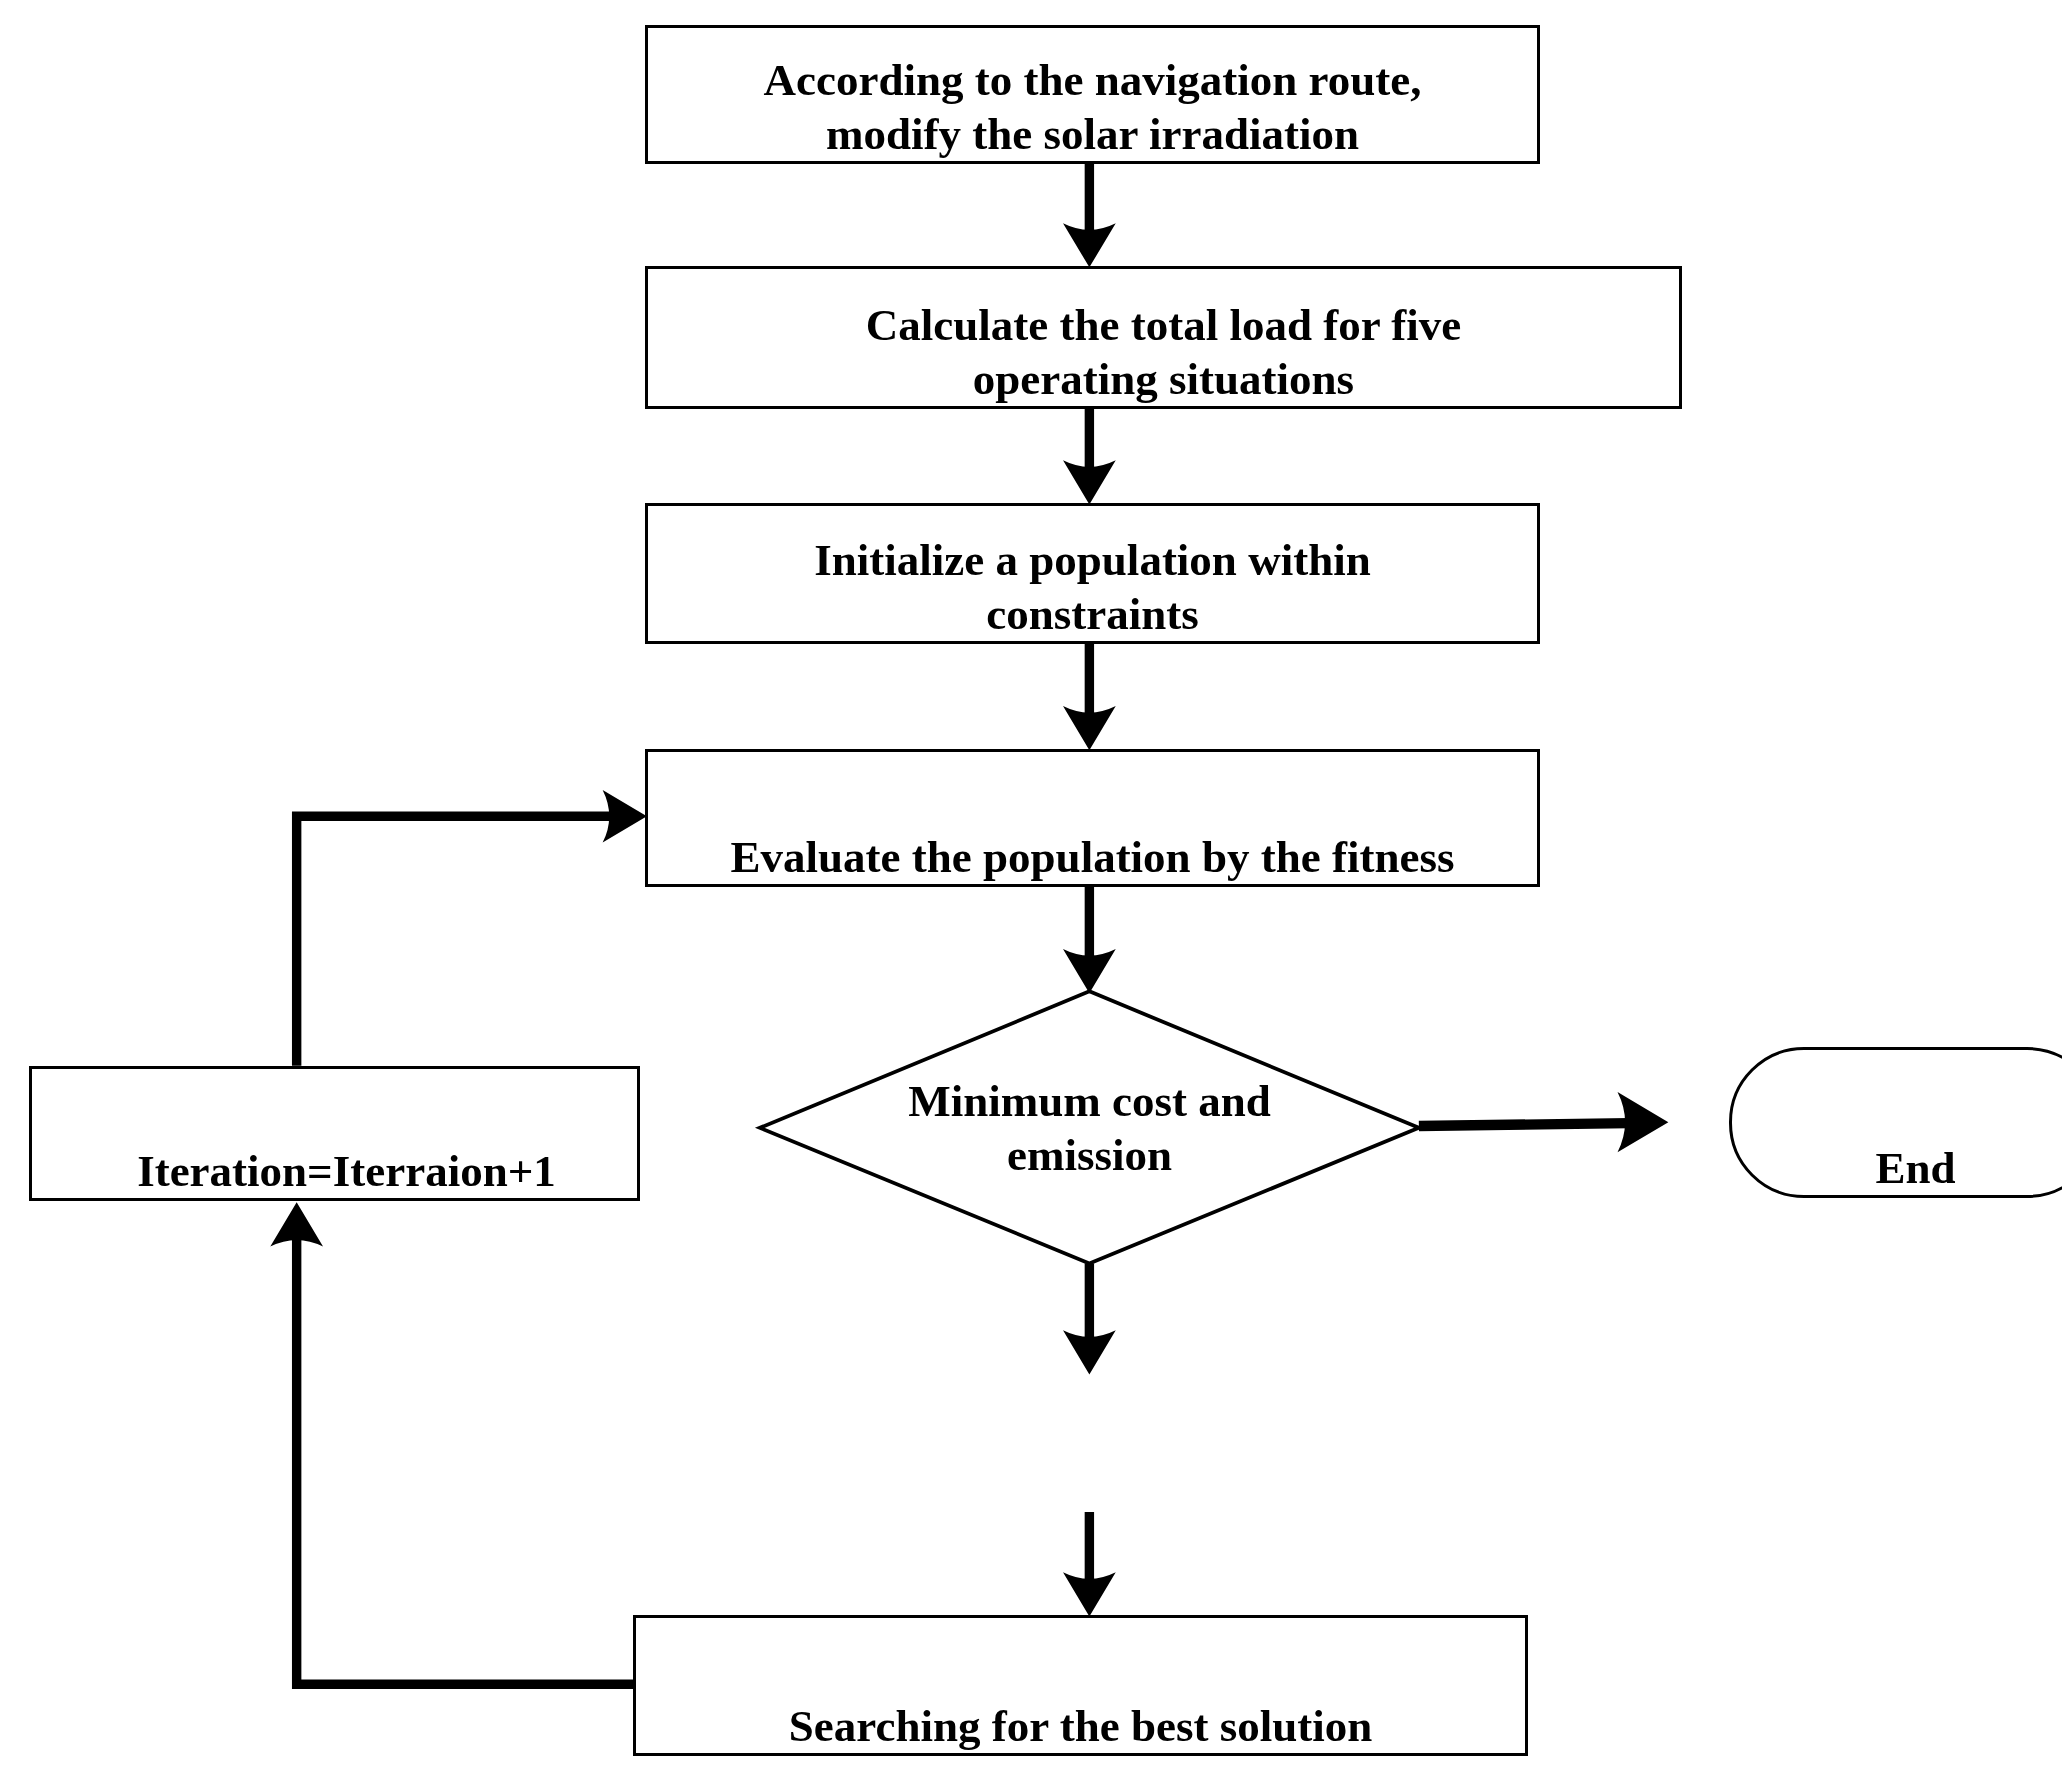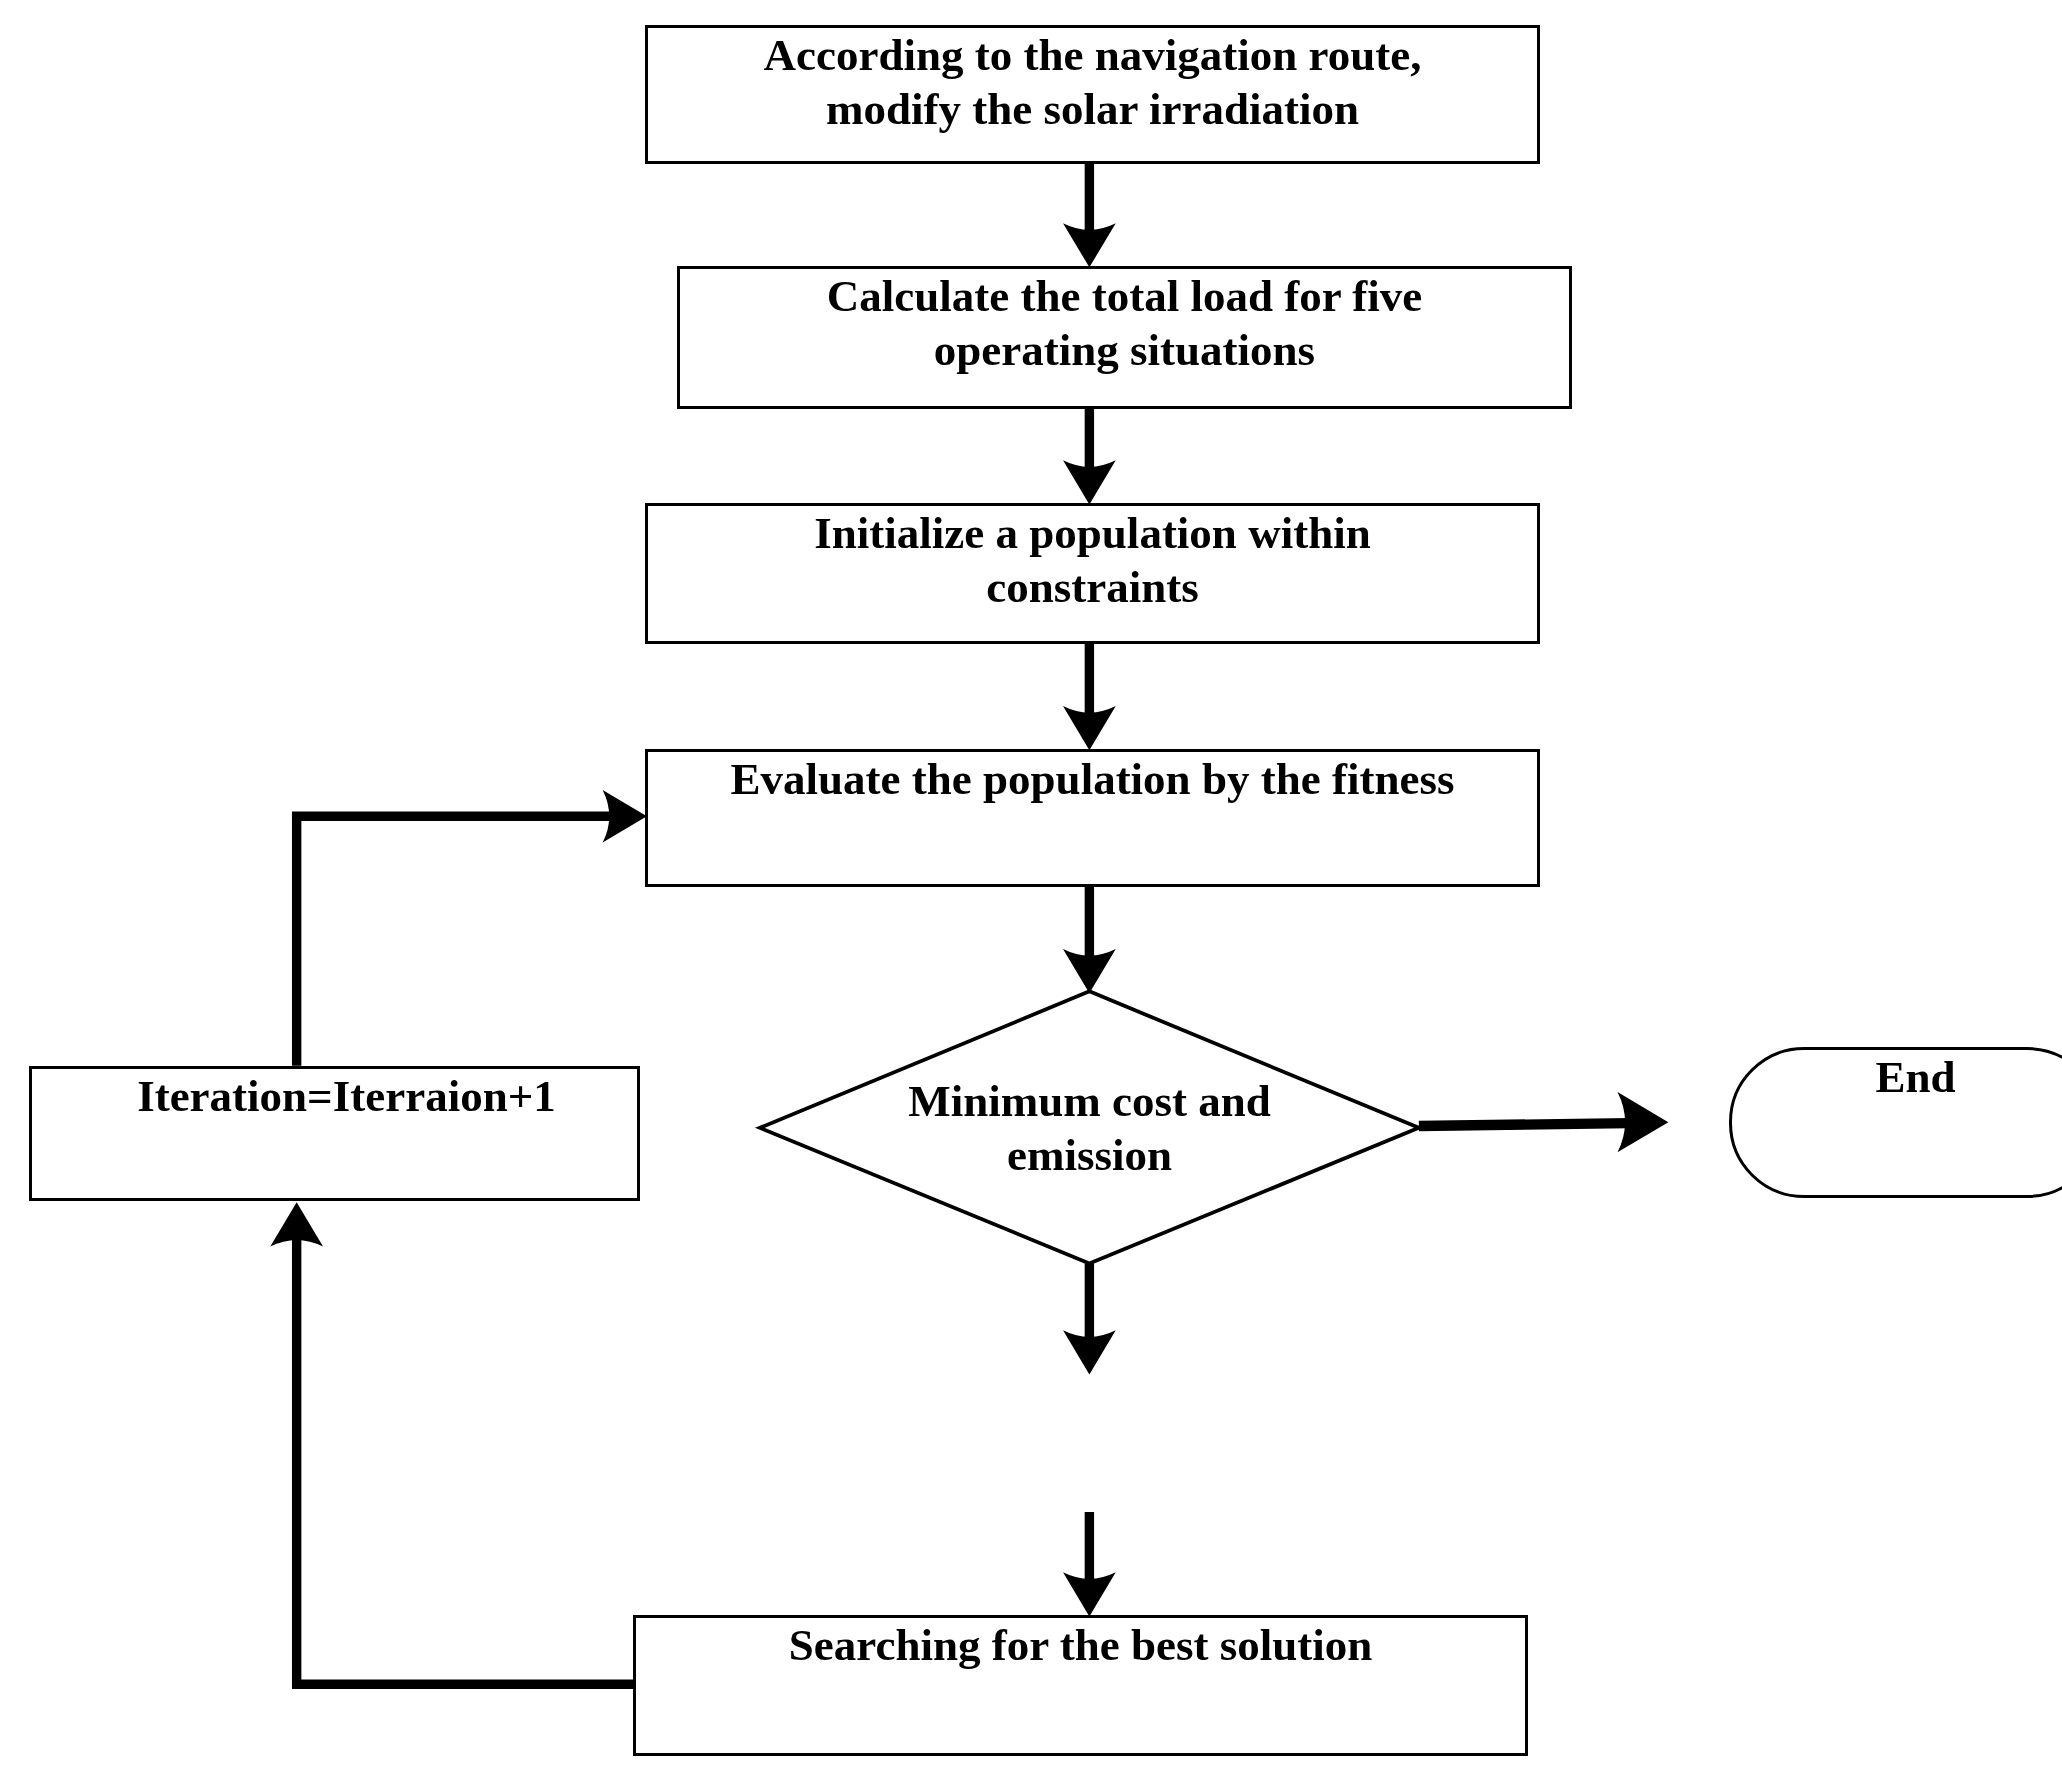--- a/index.html
+++ b/index.html
@@ -15,21 +15,21 @@
     position: absolute;
     left: 0; top: 0;
     z-index: 1;
   }
   .node {
     position: absolute;
     box-sizing: border-box;
     background: #ffffff;
     border: 3.8px solid #000000;
     display: flex;
-    align-items: flex-start;
+    align-items: flex-end;
     justify-content: center;
     text-align: center;
     z-index: 2;
   }
   .node-label {
     font-weight: bold;
     font-size: 45px;
     line-height: 1.2;
     color: #000000;
     white-space: pre-line;
@@ -100,21 +100,21 @@
       <polyline points="315,1132 315,867 653,867" fill="none" stroke="#000000" stroke-width="10"></polyline>
       <path d="M 687 867 L 640 839 Q 654 867 640 895 Z" fill="#000000"></path>
     </g>
   </svg>
 
   <div class="node" style="left:645px; top:24.5px; width:895px; height:139px;">
     <span class="node-label">According to the navigation route,
 modify the solar irradiation</span>
   </div>
 
-  <div class="node" style="left:645px; top:266px; width:895px; height:143px;margin-left:32px;">
+  <div class="node" style="left:645px; top:266px; width:1037px; height:143px;">
     <span class="node-label">Calculate the total load for five
 operating situations</span>
   </div>
 
   <div class="node" style="left:645px; top:503px; width:895px; height:141px;">
     <span class="node-label">Initialize a population within
 constraints</span>
   </div>
 
   <div class="node" style="left:645px; top:749px; width:895px; height:138px;">

